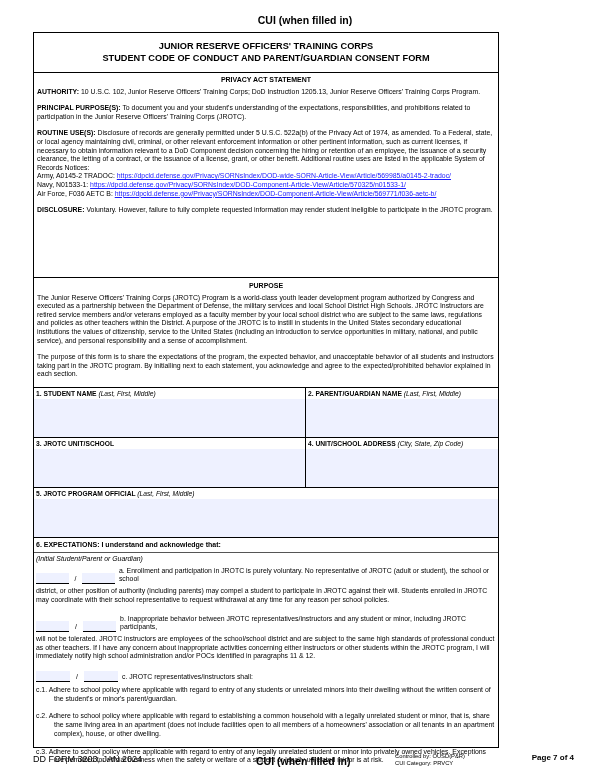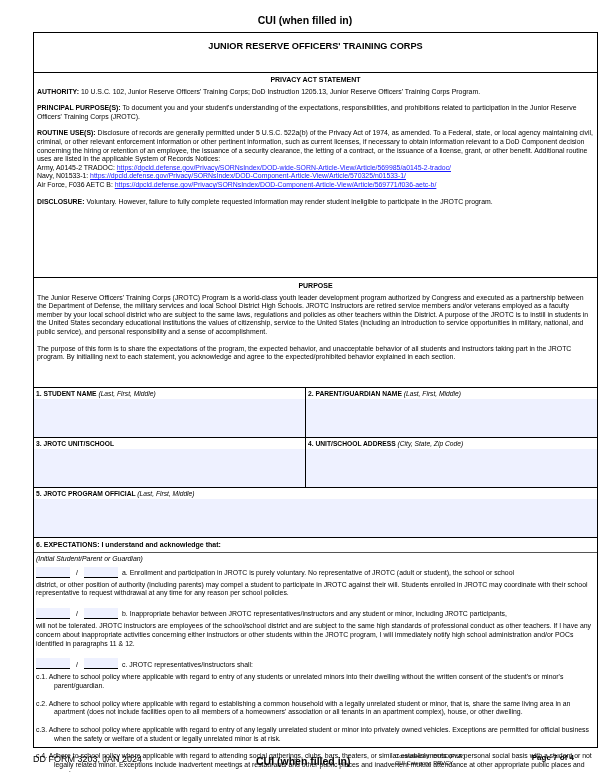--- a/index.html
+++ b/index.html
@@ -1,20 +1,20 @@
 <!DOCTYPE html>
 <html><head>
 <meta charset="utf-8">
 <style>
   html, body { margin: 0; padding: 0; background: #ffffff; }
   body { width: 610px; height: 772px; position: relative; overflow: hidden;
          font-family: "Liberation Sans", sans-serif; color: #000; }
   .cui-top { position: absolute; top: 14px; left: 0; width: 610px; text-align: center;
              font-size: 10.5px; font-weight: bold; }
-  .frame { position: absolute; left: 33px; top: 32px; width: 565px; height: 716px;
+  .frame { position: absolute; left: 33px; top: 32px; width: 466px; height: 716px;
            border: 1.5px solid #000; box-sizing: border-box; }
   .title-block { height: 40px; border-bottom: 1.5px solid #000; text-align: center;
                  font-weight: bold; font-size: 9.2px; line-height: 12px; padding-top: 7px; box-sizing: border-box; }
   .privacy { padding: 3px 3px 0 3px; font-size: 6.9px; line-height: 8.6px; height: 205px; box-sizing: border-box;
              border-bottom: 1.5px solid #000; }
   .center-h { text-align: center; font-weight: bold; font-size: 7px; margin-bottom: 3px; }
   .para { margin: 0 0 8px 0; }
   .para b { font-weight: bold; }
   a.link { color: #1a1aff; text-decoration: underline; }
   .purpose { padding: 4px 3px 0 3px; font-size: 6.9px; line-height: 8.6px; height: 110px; box-sizing: border-box;
@@ -41,20 +41,21 @@
   .f-page { position: absolute; right: 2px; top: 1px; font-weight: bold; font-size: 8px; }
 </style>
 </head>
 <body>
 
 <div class="cui-top">CUI (when filled in)</div>
 
 <div class="frame">
   <div class="title-block">
     <div>JUNIOR RESERVE OFFICERS' TRAINING CORPS</div>
+    <div>STUDENT CODE OF CONDUCT AND PARENT/GUARDIAN CONSENT FORM</div>
   </div>
 
   <div class="privacy">
     <div class="center-h">PRIVACY ACT STATEMENT</div>
     <p class="para"><b>AUTHORITY:</b><span> 10 U.S.C. 102, Junior Reserve Officers' Training Corps; DoD Instruction 1205.13, Junior Reserve Officers' Training Corps Program.</span></p>
     <p class="para"><b>PRINCIPAL PURPOSE(S):</b><span> To document you and your student's understanding of the expectations, responsibilities, and prohibitions related to participation in the Junior Reserve Officers' Training Corps (JROTC).</span></p>
     <p class="para" style="margin-bottom:8px"><b>ROUTINE USE(S):</b><span> Disclosure of records are generally permitted under 5 U.S.C. 522a(b) of the Privacy Act of 1974, as amended. To a Federal, state, or local agency maintaining civil, criminal, or other relevant enforcement information or other pertinent information, such as current licenses, if necessary to obtain information relevant to a DoD Component decision concerning the hiring or retention of an employee, the issuance of a security clearance, the letting of a contract, or the issuance of a license, grant, or other benefit. Additional routine uses are listed in the applicable System of Records Notices:</span><br>
       <span>Army, A0145-2 TRADOC: </span><a class="link">https://dpcld.defense.gov/Privacy/SORNsIndex/DOD-wide-SORN-Article-View/Article/569985/a0145-2-tradoc/</a><br>
       <span>Navy, N01533-1: </span><a class="link">https://dpcld.defense.gov/Privacy/SORNsIndex/DOD-Component-Article-View/Article/570325/n01533-1/</a><br>
       <span>Air Force, F036 AETC B: </span><a class="link">https://dpcld.defense.gov/Privacy/SORNsIndex/DOD-Component-Article-View/Article/569771/f036-aetc-b/</a>

